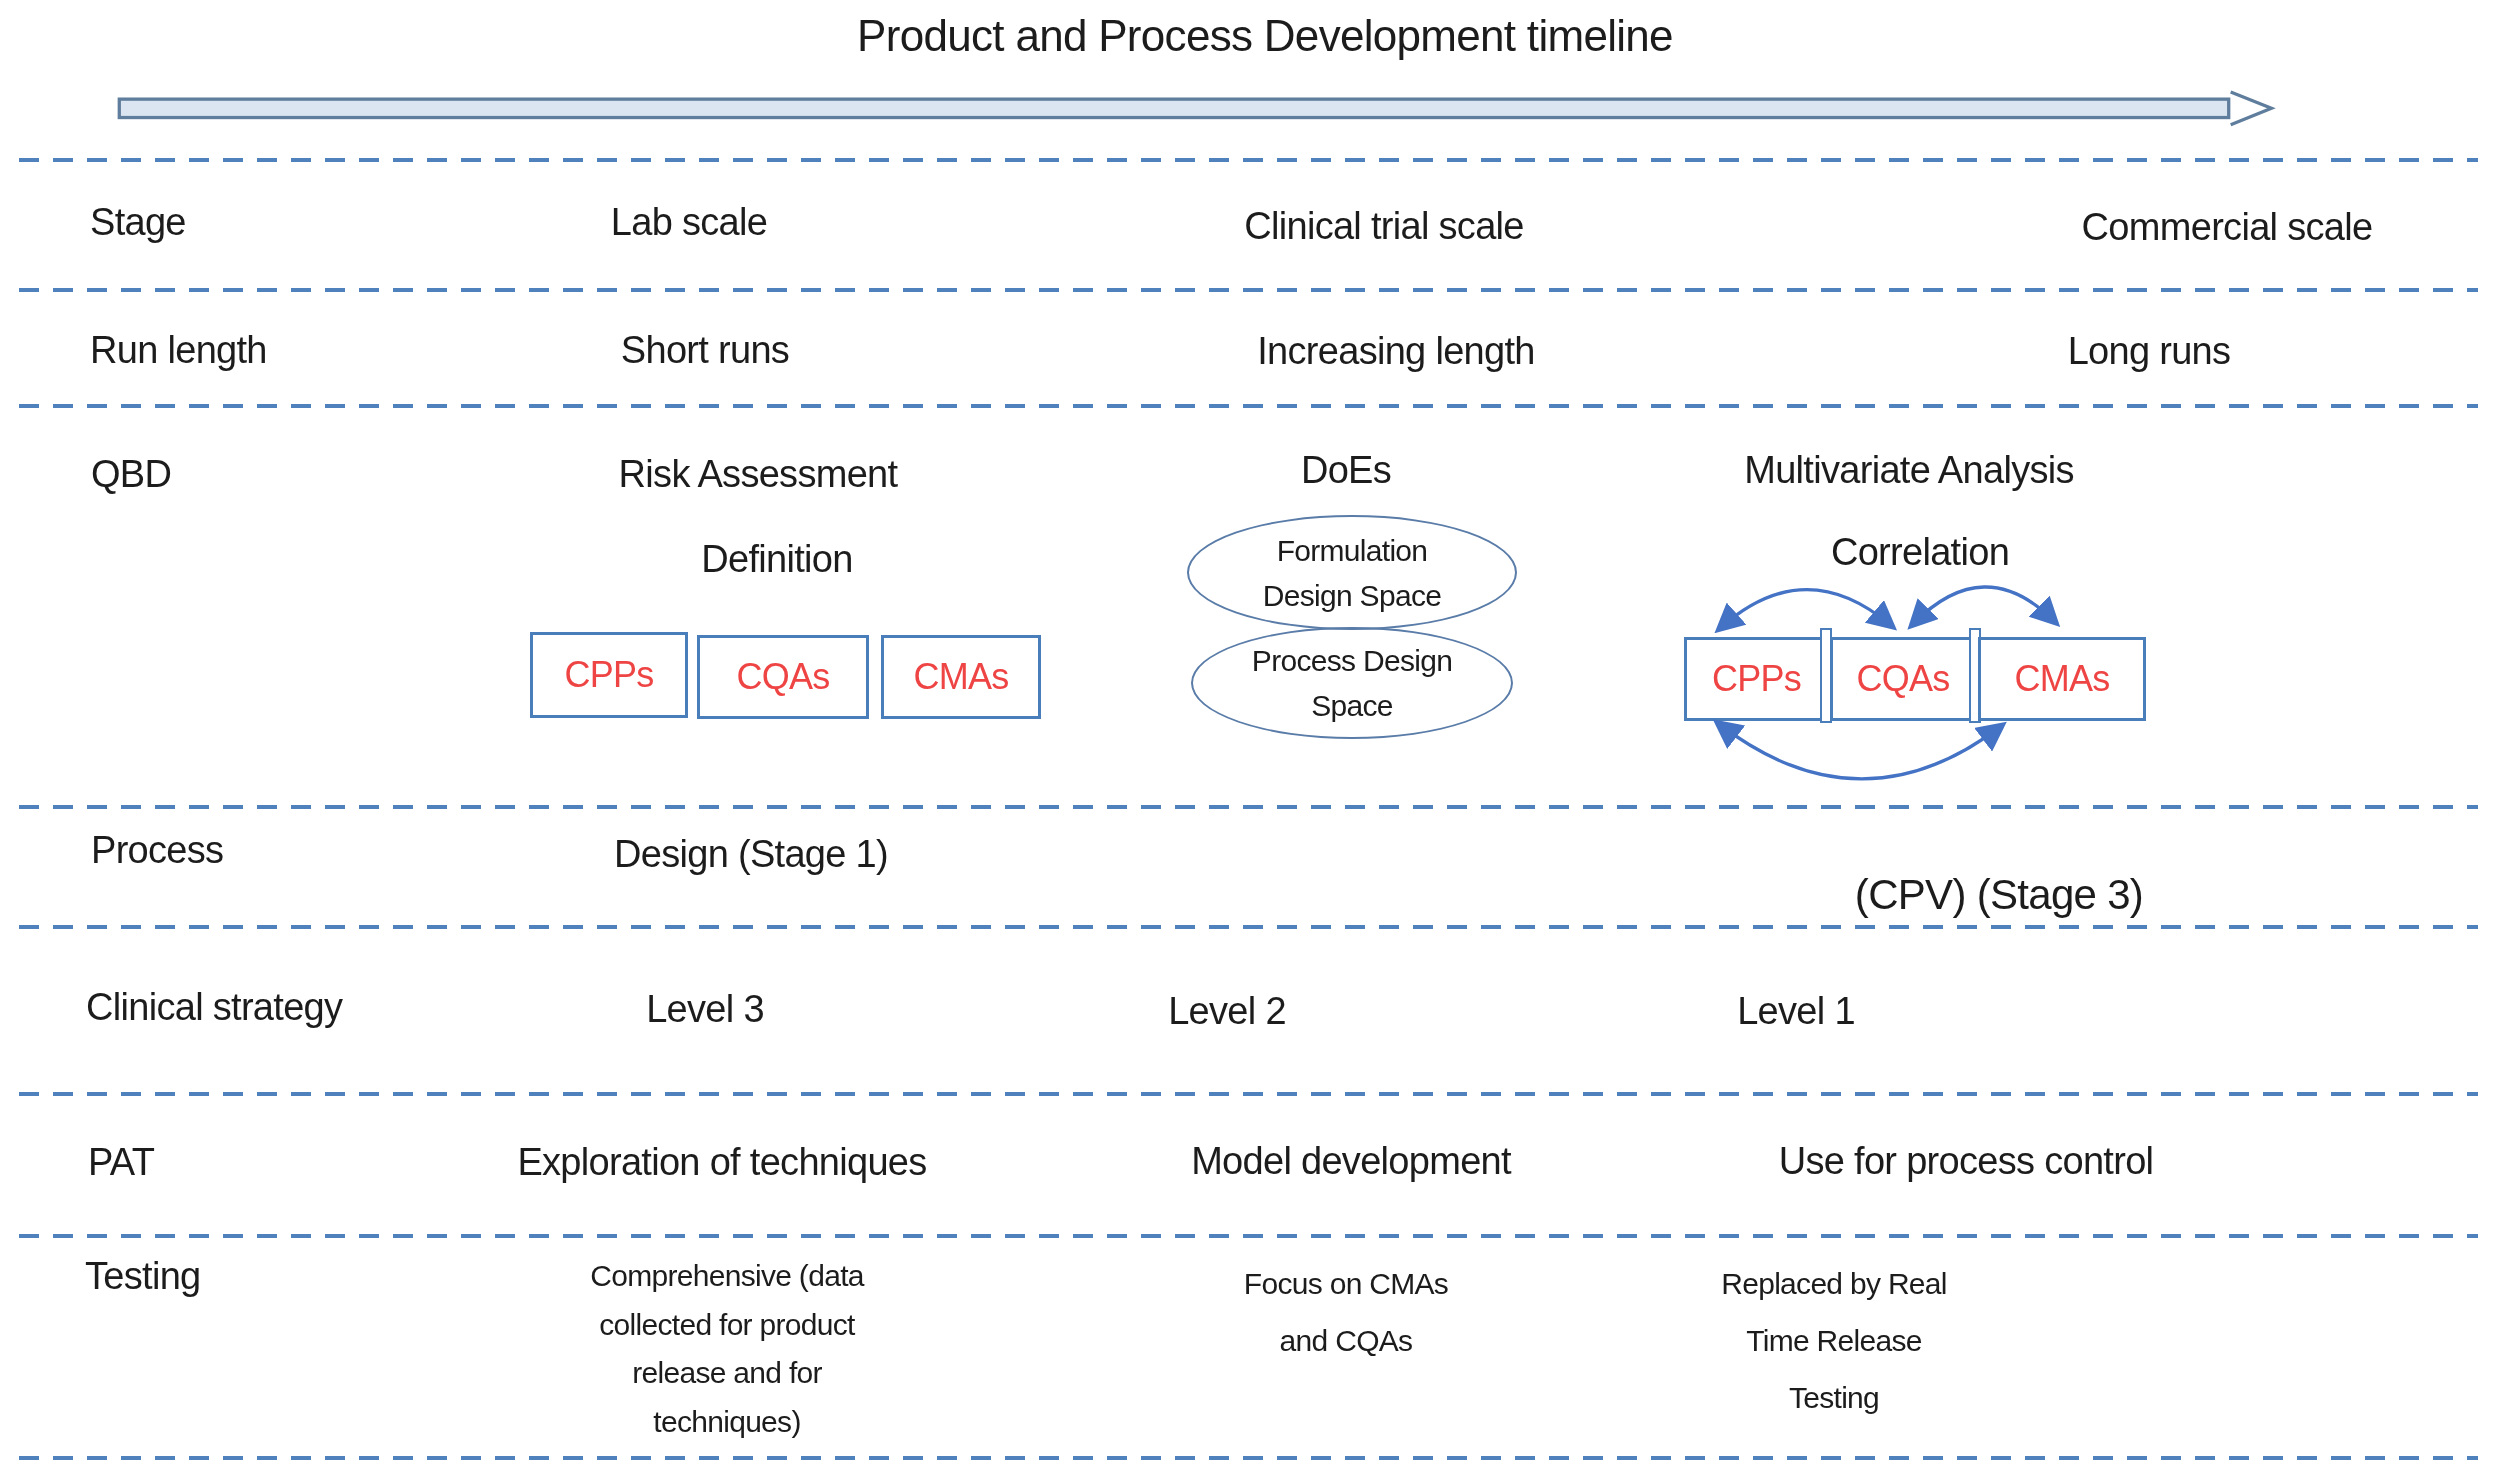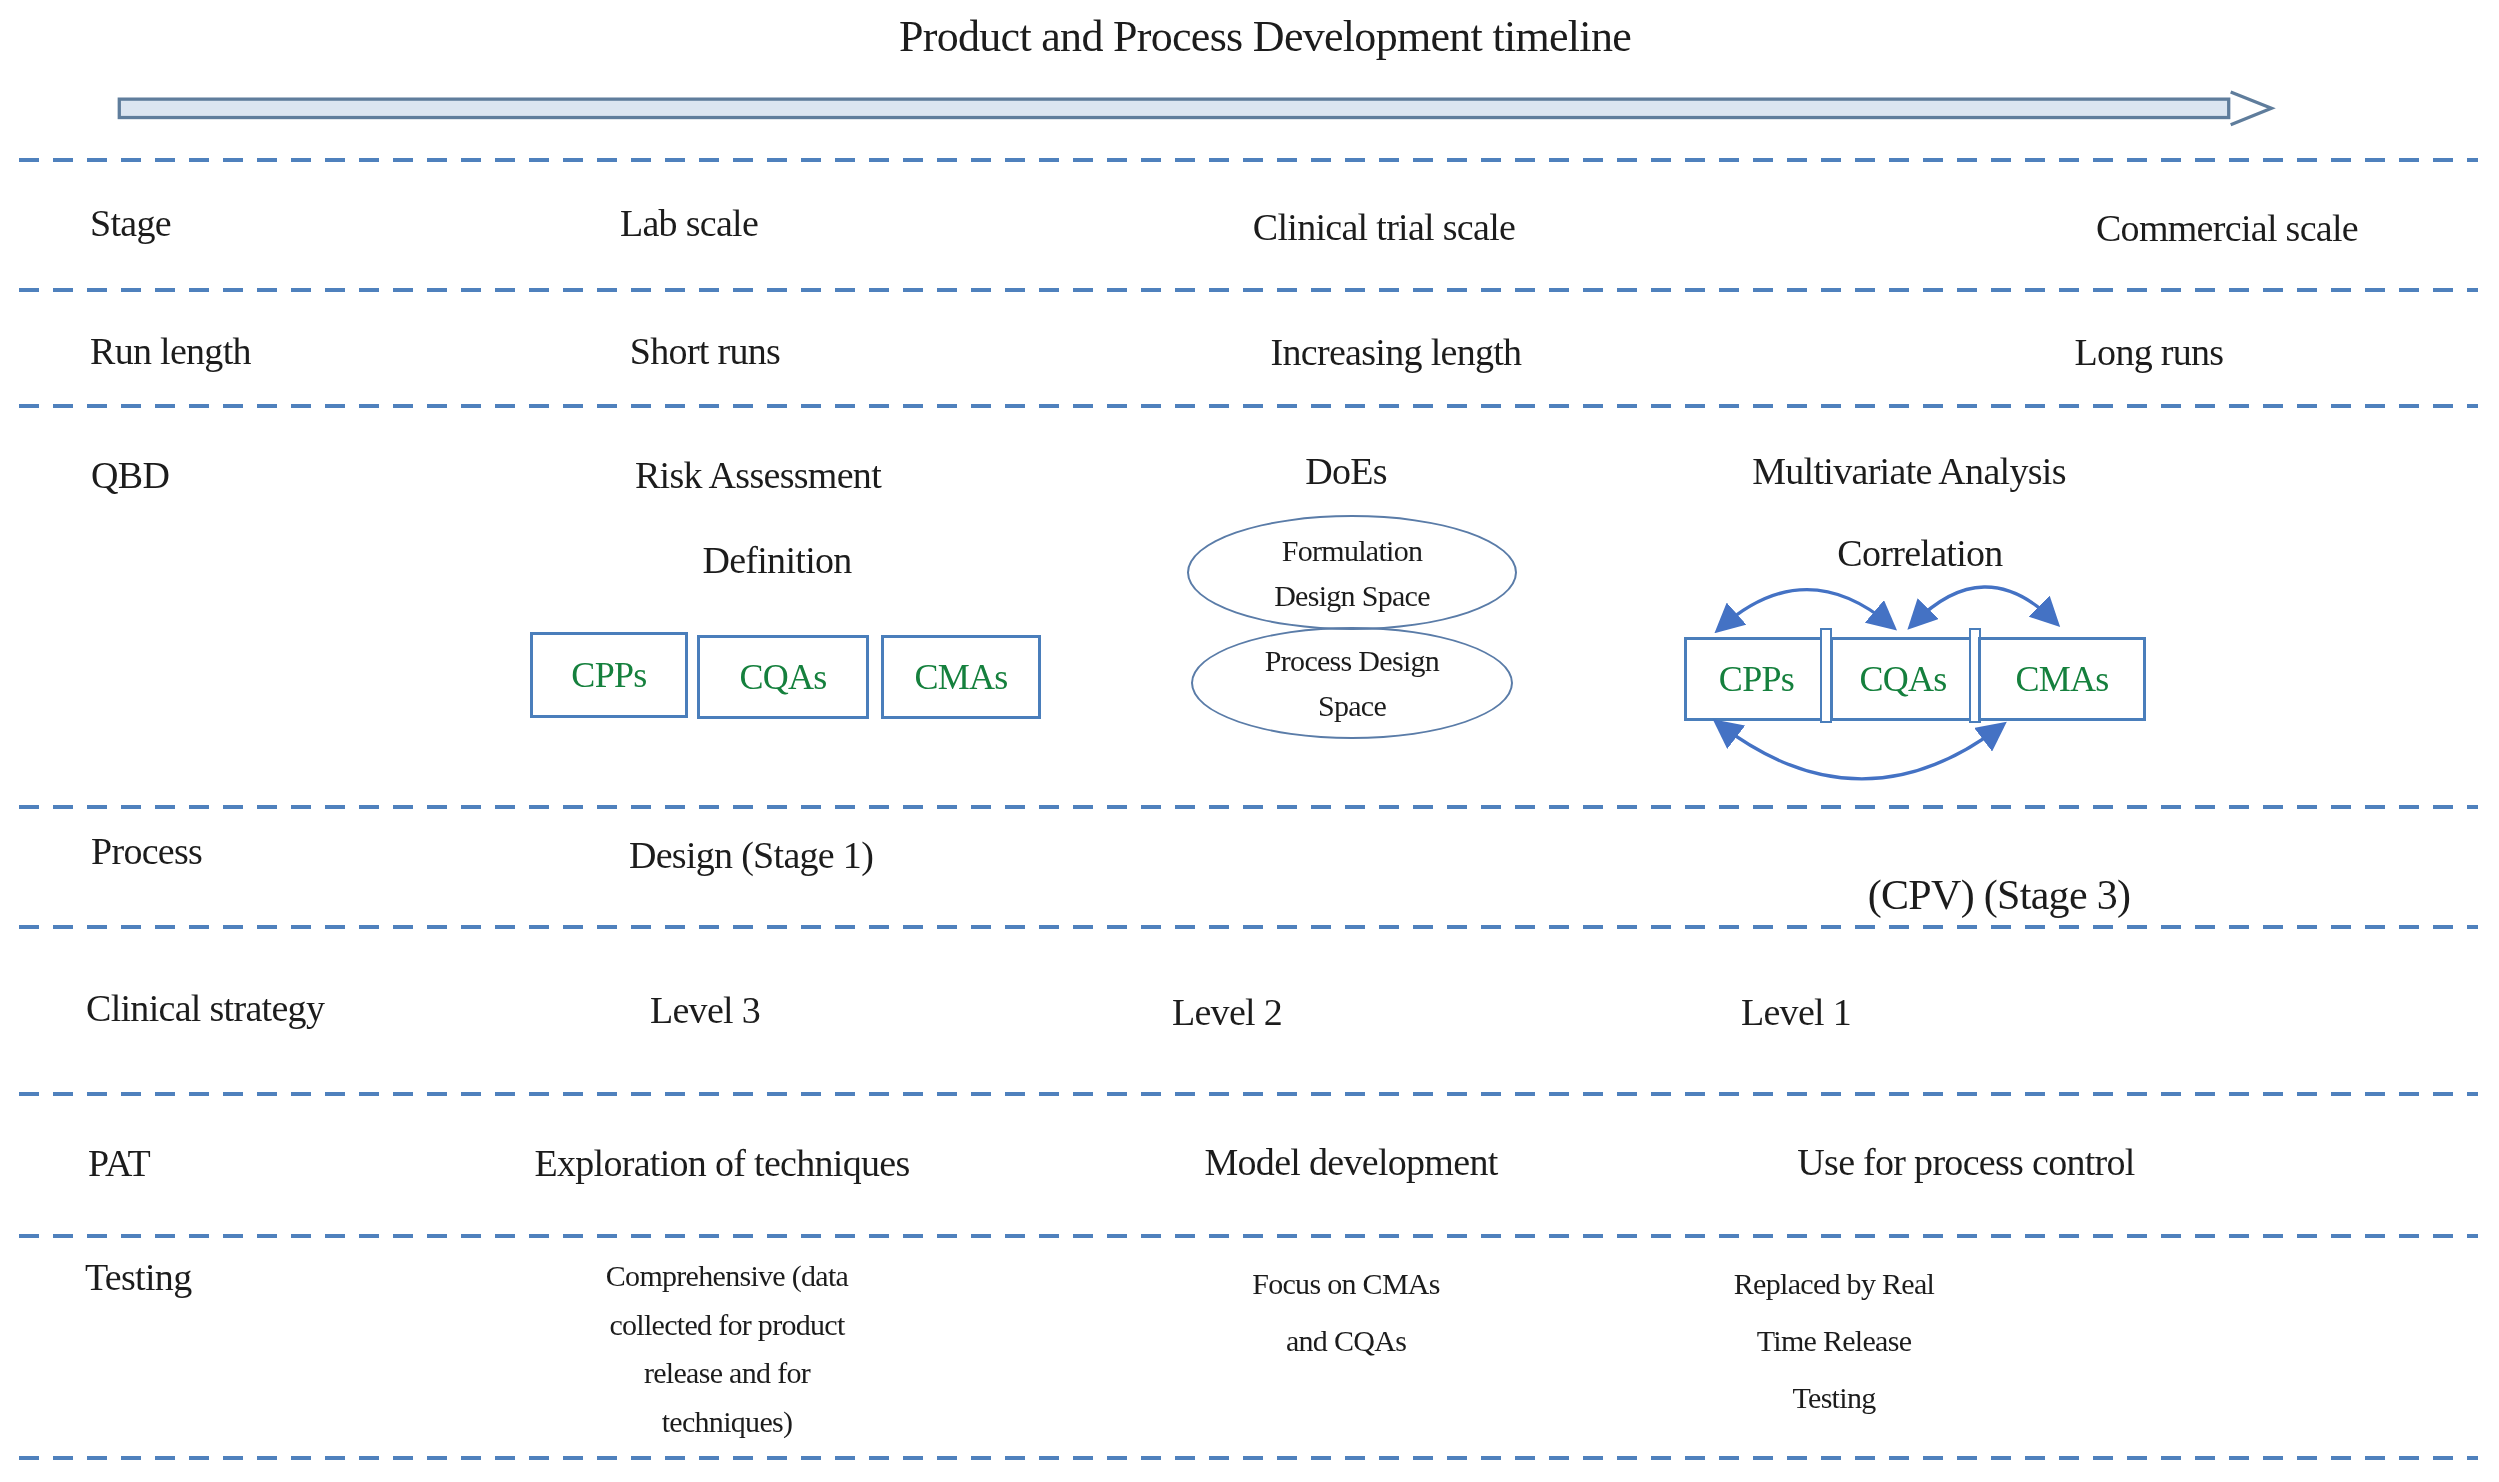--- a/index.html
+++ b/index.html
@@ -1,29 +1,29 @@
 <!DOCTYPE html>
 <html style="font-size:10.6px"><head>
 <meta charset="utf-8">
 <style>
   html,body{margin:0;padding:0;background:#ffffff;}
   .canvas{
     position:relative;width:2500px;height:1482px;background:#ffffff;overflow:hidden;
-    font-family:Liberation Serif, serif;color:#1c1c1c;letter-spacing:-0.7px;
+    font-family:Liberation Sans, sans-serif;color:#1c1c1c;letter-spacing:-0.7px;
   }
   .t{position:absolute;white-space:nowrap;font-size:38px;color:#1c1c1c;}
   .cx{transform:translateX(-50%);}
   .title{top:10.6px;left:1265px;font-size:44px;}
   .divider{position:absolute;left:18.5px;right:22.4px;height:4px;
     background:repeating-linear-gradient(90deg,#4f81bd 0 20px,rgba(0,0,0,0) 20px 34px);}
   .d1{top:158px}.d2{top:288px}.d3{top:404px}.d4{top:805px}
   .d5{top:925px}.d6{top:1092px}.d7{top:1234px}.d8{top:1456px}
   .arrow-svg{position:absolute;left:112px;top:86px;width:2170px;height:46px;}
   .box{position:absolute;border:3.3px solid #4a7ebb;background:#fff;display:flex;
-    align-items:center;justify-content:center;font-size:36px;color:#15803d;}
+    align-items:center;justify-content:center;font-size:36px;color:#ef4444;}
   .bx1{left:530px;top:632px;width:152px;height:80px;}
   .bx2{left:697px;top:635px;width:166px;height:78px;}
   .bx3{left:881px;top:635px;width:154px;height:78px;}
   .rbx1{left:1684px;top:637px;width:139px;height:78px;}
   .rbx2{left:1830px;top:637px;width:140px;height:78px;}
   .rbx3{left:1978px;top:637px;width:162px;height:78px;}
   .conn{position:absolute;border:2.6px solid #4a7ebb;background:#fff;width:8px;height:91px;top:628px;}
   .cn1{left:1820px}.cn2{left:1969px}
   .ellipse{position:absolute;border:2.6px solid #5a7ca8;border-radius:50%;display:flex;
     flex-direction:column;align-items:center;justify-content:center;text-align:center;

